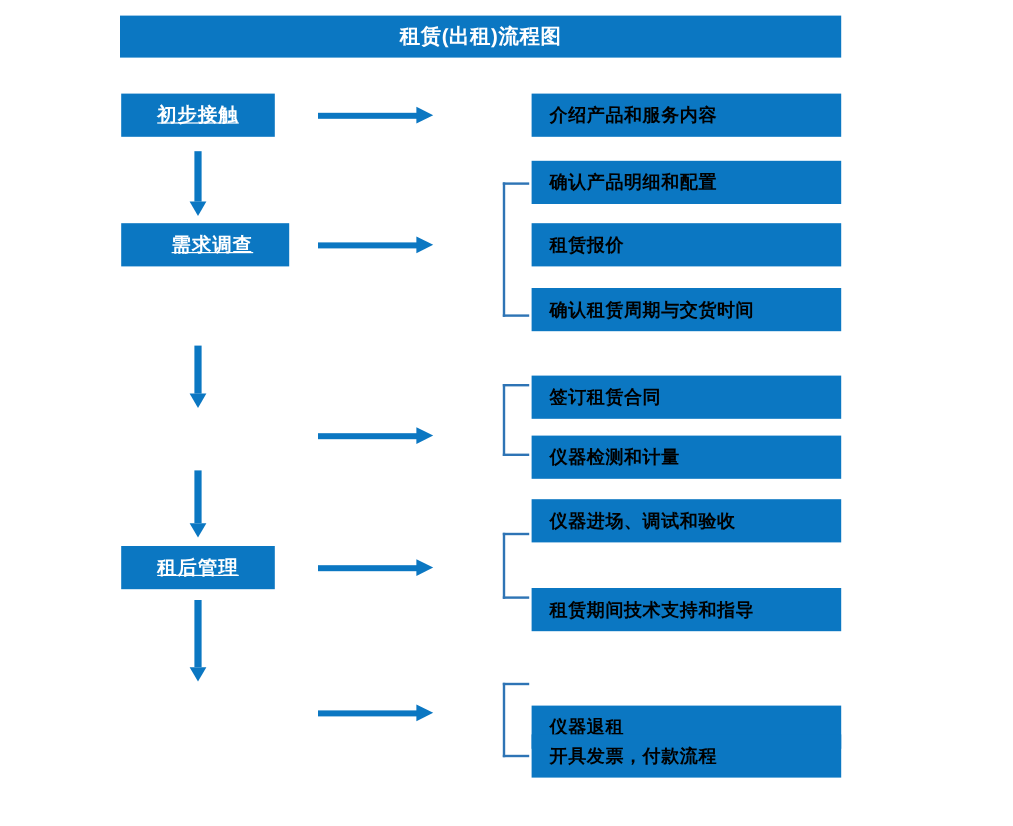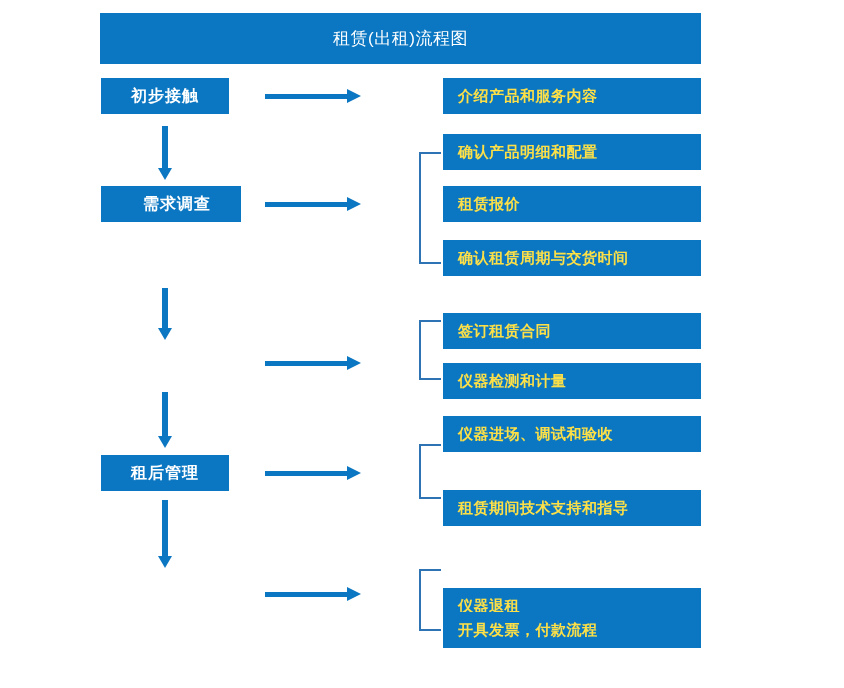--- a/index.html
+++ b/index.html
@@ -19,55 +19,56 @@
     height: 688px;
     background: #ffffff;
   }
 
   
   .title-bar {
     position: absolute;
     left: 100px;
     top: 13px;
     width: 601px;
-    height: 51px;
+    height: 35px;
     background: #0b77c2;
     color: #ffffff;
     font-size: 17px;
-    font-weight: normal;
+    font-weight: bold;
     display: flex;
     align-items: center;
     justify-content: center;
     letter-spacing: 0.5px;
   }
 
   
   .stage-box {
     position: absolute;
     left: 101px;
     width: 128px;
     height: 36px;
     background: #0b77c2;
     color: #ffffff;
     font-size: 16px;
     font-weight: bold;
     display: flex;
     align-items: center;
     justify-content: center;
     letter-spacing: 1px;
+    text-decoration: underline;
   }
 
   
   .detail-box {
     position: absolute;
     left: 443px;
     width: 258px;
     height: 36px;
     background: #0b77c2;
-    color: #fde047;
+    color: #000000;
     font-size: 15px;
     font-weight: bold;
     display: flex;
     align-items: center;
     padding-left: 15px;
     box-sizing: border-box;
     letter-spacing: 0.5px;
   }
 
   

